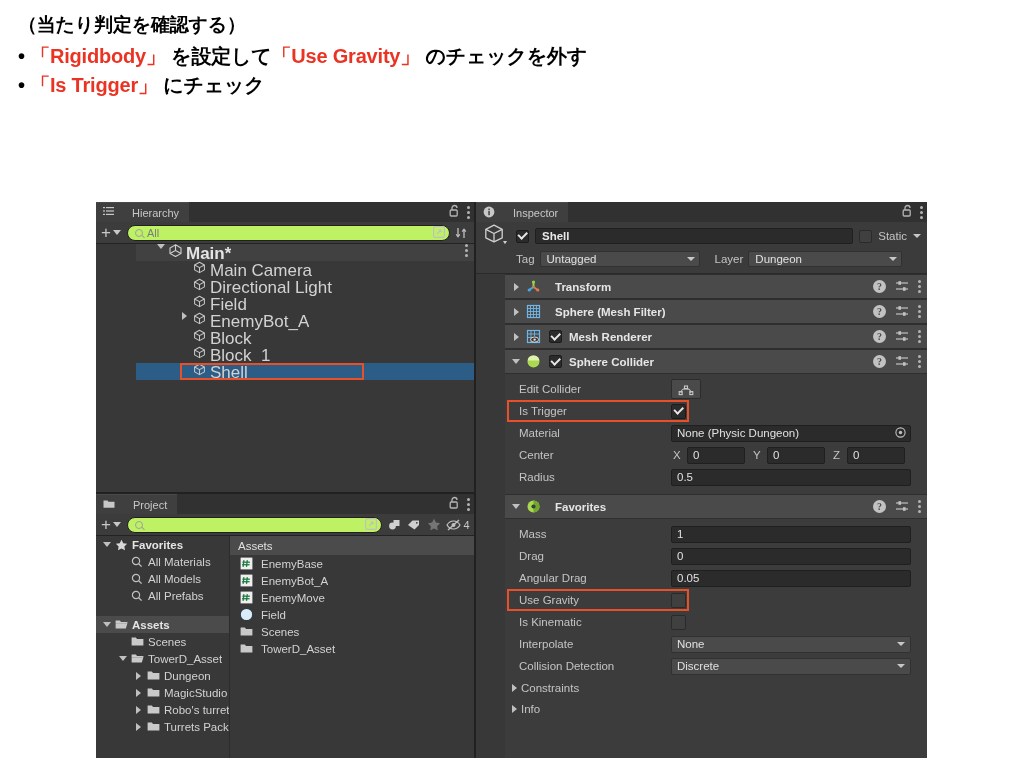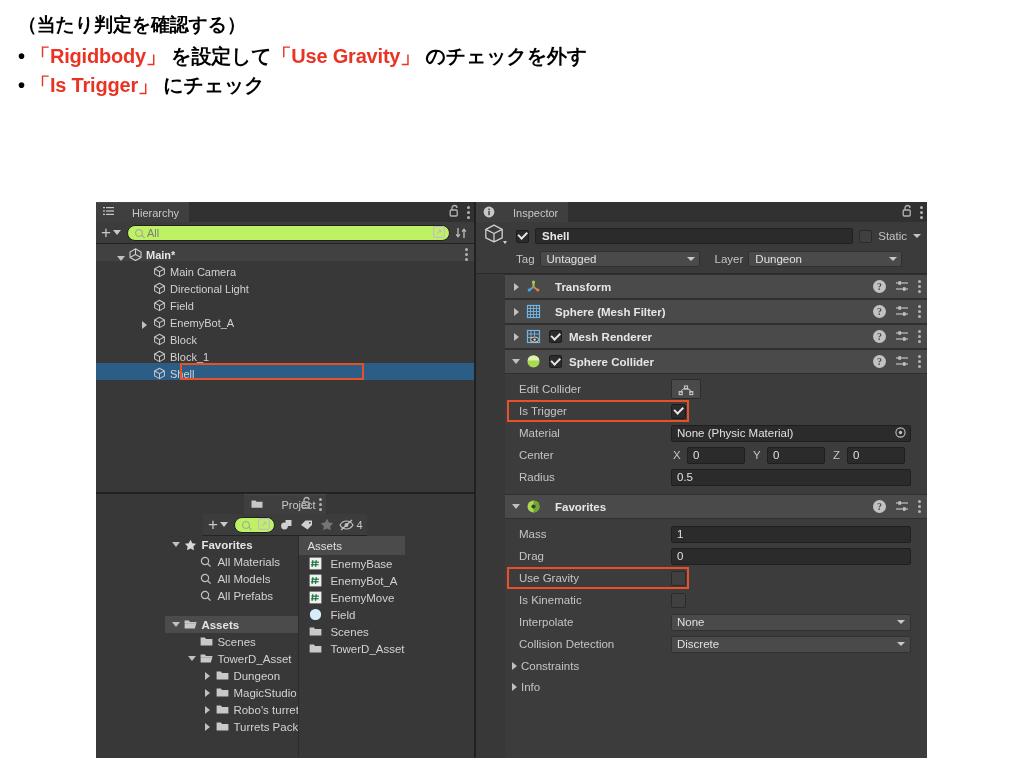--- a/index.html
+++ b/index.html
@@ -107,41 +107,42 @@
   }
   .tb-icon {
     width: 20px; height: 18px; display:flex;align-items:center;justify-content:center;
     flex:none;
   }
 
   
   #hierarchy { height: 292px; border-bottom: 2px solid #212121; }
   .tree { flex: 1; background: #383838; overflow: hidden; position: relative; }
   .row {
-    height: 17px; display:flex; align-items:flex-end;
-    font-size: 11px; color: #d2d2d2; white-space: nowrap;
+    height: 17px; display:flex; align-items:flex-start;
+    font-size: 17px; color: #d2d2d2; white-space: nowrap;
     position: relative;
+    margin-left: 40px;
   }
   .row.main { background: #414141; }
   .row.selected { background: #2c5d87; }
   .twisty {
     width: 13px; flex:none; display:flex; align-items:center; justify-content:center;
   }
   .tri-r { width:0;height:0;border-top:4px solid transparent;border-bottom:4px solid transparent;border-left:5px solid #c0c0c0; }
   .tri-d { width:0;height:0;border-left:4.5px solid transparent;border-right:4.5px solid transparent;border-top:5px solid #c0c0c0; }
   .ico { width: 16px; flex:none; display:flex; align-items:center; justify-content:center; margin-right:3px;}
   .rowlabel { overflow: hidden; }
   .bold { font-weight: bold; color:#e4e4e4; }
   .sel-outline {
     position:absolute; left:84px; top:0px; width:184px; height:17px;
     border: 2px solid #e8502a; pointer-events:none;
   }
 
   
-  #project { flex: 1; align-items: center; }
+  #project { flex: 1; }
   .proj-body { flex:1; display:flex; background:#383838; overflow:hidden; }
   .proj-tree { width: 134px; background:#383838; border-right: 1px solid #2c2c2c; overflow:hidden;}
   .proj-right { flex:1; background:#383838; overflow:hidden;}
   .assets-head {
     height: 19px; background: #4b4b4b; display:flex; align-items:center;
     padding-left: 8px; font-size: 11.5px; color:#e0e0e0;
   }
   .asset-row { height: 17px; display:flex; align-items:center; padding-left: 8px;
                font-size: 11.5px; color:#d2d2d2; gap:4px; }
   .proj-row { height: 17px; display:flex; align-items:center; font-size:11.5px; color:#d2d2d2; white-space:nowrap;}
@@ -884,21 +885,21 @@
             </span>
           </div>
           <div class="prow">
             <span class="plabel">Is Trigger</span>
             <span class="chk on" style="width: 15px; height: 15px;"></span>
             <div class="hl-box" style="left: 2px; top: 0px; right: 230px; height: 22px;"></div>
           </div>
           <div class="prow">
             <span class="plabel">Material</span>
             <span class="pfield">
-              <span style="flex:1">None (Physic Material)</span>
+              <span style="flex:1">None (Physic Dungeon)</span>
               <span style="padding-right:4px"><svg width="11" height="11" viewBox="0 0 11 11">
                   <circle cx="5.5" cy="5.5" r="4.6" fill="none" stroke="#c0c0c0" stroke-width="1.1"></circle>
                   <circle cx="5.5" cy="5.5" r="1.7" fill="#c0c0c0"></circle>
                 </svg></span>
             </span>
           </div>
           <div class="prow">
             <span class="plabel">Center</span>
             <span class="xyz">
               <span class="ax">X</span>
@@ -946,20 +947,24 @@
         <div class="comp-body">
           <div class="prow">
             <span class="plabel">Mass</span>
             <span class="pfield">1</span>
           </div>
           <div class="prow">
             <span class="plabel">Drag</span>
             <span class="pfield">0</span>
           </div>
           <div class="prow">
+            <span class="plabel">Angular Drag</span>
+            <span class="pfield">0.05</span>
+          </div>
+          <div class="prow">
             <span class="plabel">Use Gravity</span>
             <span class="chk empty" style="width: 15px; height: 15px;"></span>
             <div class="hl-box" style="left: 2px; top: 0px; right: 230px; height: 22px;"></div>
           </div>
           <div class="prow">
             <span class="plabel">Is Kinematic</span>
             <span class="chk empty" style="width: 15px; height: 15px;"></span>
           </div>
           <div class="prow">
             <span class="plabel">Interpolate</span>

